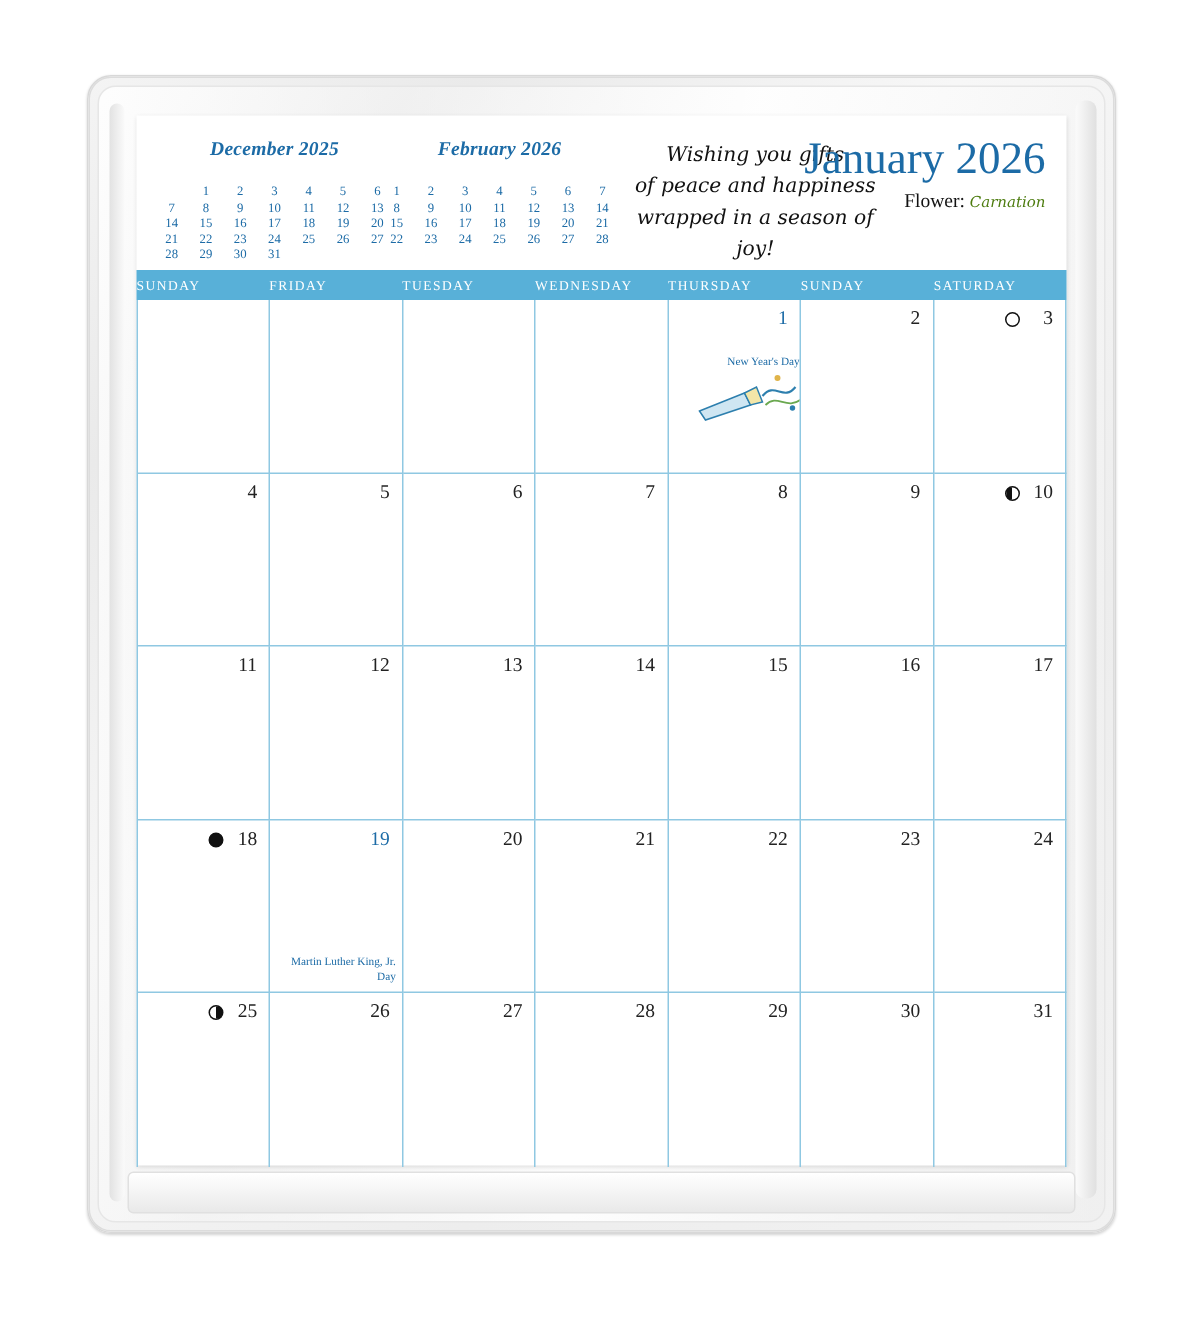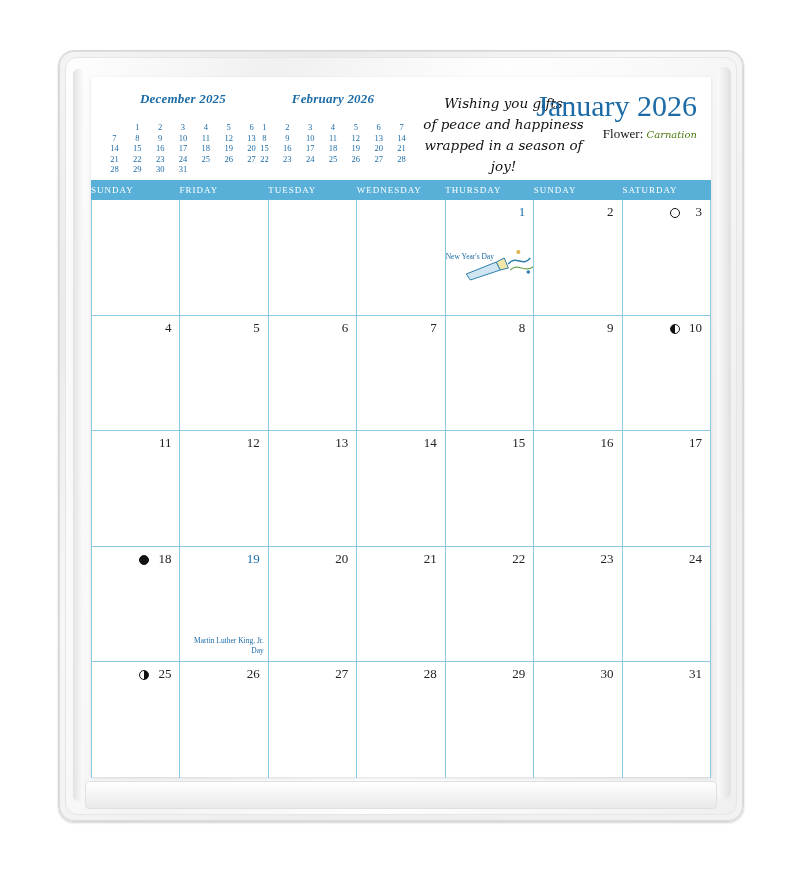--- a/index.html
+++ b/index.html
@@ -215,22 +215,22 @@
     font-size: 7.5px;
     line-height: 9.5px;
     color: #1c6ba6;
     font-family: "Liberation Serif", serif;
     padding: 0 4px;
   }
   .event-center {
     position: absolute;
     left: 0;
     right: 0;
-    top: 52px;
-    text-align: left;
+    top: 36px;
+    text-align: right;
     font-size: 7.5px;
     line-height: 9px;
     color: #1c6ba6;
   }
   .holiday-art {
     position: absolute;
     left: 50%;
     top: 44px;
     transform: translateX(-38%);
     width: 86px;

